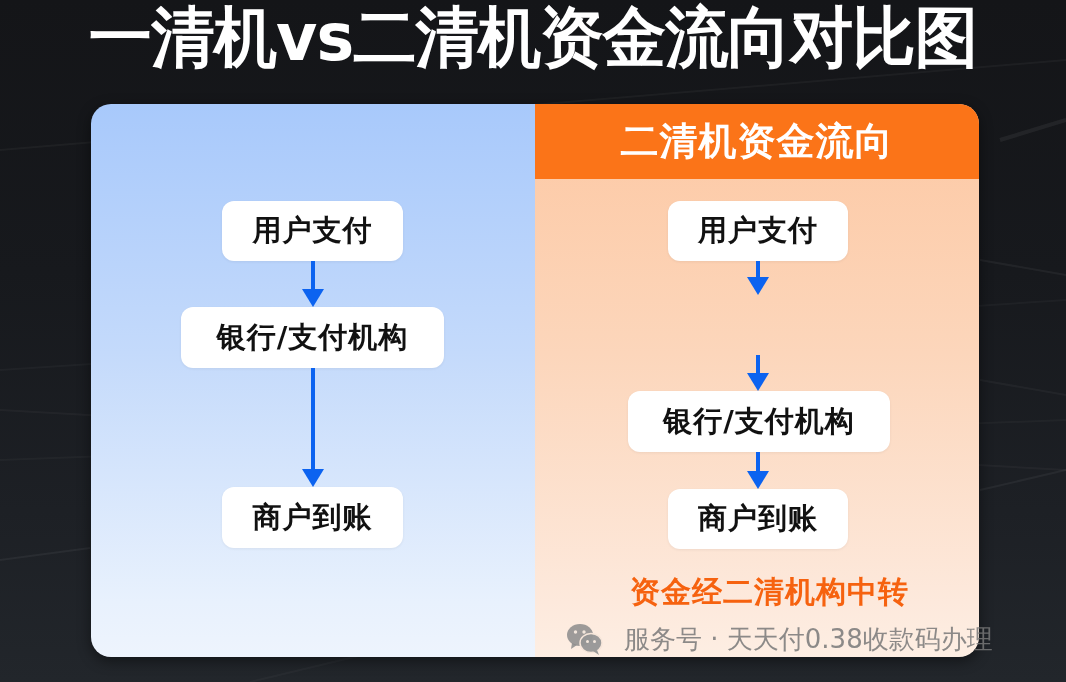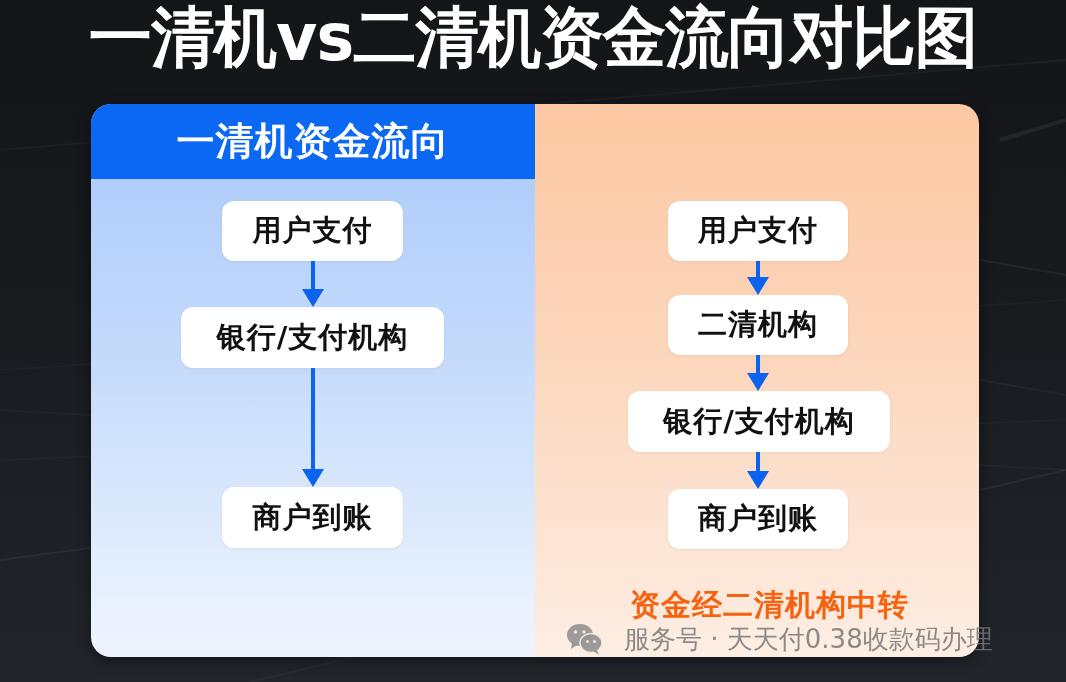--- a/index.html
+++ b/index.html
@@ -72,66 +72,65 @@
   <line x1="980" y1="490" x2="1066" y2="470" stroke="rgba(255,255,255,0.05)" stroke-width="2"></line>
   <line x1="0" y1="560" x2="90" y2="548" stroke="rgba(255,255,255,0.05)" stroke-width="2"></line>
   <line x1="250" y1="682" x2="550" y2="610" stroke="rgba(255,255,255,0.03)" stroke-width="2"></line>
 </svg>
 
 <div class="main-title">一清机vs二清机资金流向对比图</div>
 
 <div class="card">
 
   <div class="panel left">
-    <div class="panel-header">一清机资金流向</div>
 
     <div class="node" style="left:131px; top:97px; width:181px; height:60px;">用户支付</div>
 
     <div class="arrow" style="left:211px; top:157px; height:46px;">
       <div class="shaft" style="height:32px;"></div>
         <div class="head"></div>
     </div>
 
     <div class="node" style="left:90px; top:203px; width:263px; height:61px;">银行/支付机构</div>
 
     <div class="arrow" style="left:211px; top:264px; height:119px;">
       <div class="shaft" style="height:105px;"></div>
         <div class="head"></div>
     </div>
 
     <div class="node" style="left:131px; top:383px; width:181px; height:61px;">商户到账</div>
 
   </div>
 
   <div class="panel right">
+    <div class="panel-header">二清机资金流向</div>
 
     <div class="node" style="left:133px; top:97px; width:180px; height:60px;">用户支付</div>
 
     <div class="arrow" style="left:212px; top:157px; height:34px;">
       <div class="shaft" style="height:20px;"></div>
         <div class="head"></div>
     </div>
 
-    <div class="node" style="left:133px; top:191px; width:180px; height:60px;">二清机构</div>
 
     <div class="arrow" style="left:212px; top:251px; height:36px;">
       <div class="shaft" style="height:22px;"></div>
         <div class="head"></div>
     </div>
 
     <div class="node" style="left:93px; top:287px; width:262px; height:61px;">银行/支付机构</div>
 
     <div class="arrow" style="left:212px; top:348px; height:37px;">
       <div class="shaft" style="height:23px;"></div>
         <div class="head"></div>
     </div>
 
     <div class="node" style="left:133px; top:385px; width:180px; height:60px;">商户到账</div>
 
-    <div class="panel-footer" style="top:481px;padding-left:25px;">资金经二清机构中转</div>
+    <div class="panel-footer" style="top:468px;padding-left:25px;">资金经二清机构中转</div>
   </div>
 </div>
 
 <div class="watermark">
   <svg class="wm-icon" viewBox="0 0 38 34">
     <ellipse cx="14" cy="13" rx="13" ry="11" fill="rgba(140,140,140,0.85)"></ellipse>
     <path d="M6 21 L5 27 L11 23 Z" fill="rgba(140,140,140,0.85)"></path>
     <ellipse cx="25" cy="21" rx="11" ry="9.5" fill="rgba(150,150,150,0.95)" stroke="#f6e6da" stroke-width="1.5"></ellipse>
     <path d="M31 28 L33 33 L27 29 Z" fill="rgba(150,150,150,0.95)"></path>
     <circle cx="9.5" cy="10" r="1.7" fill="#f2e6dc"></circle>

